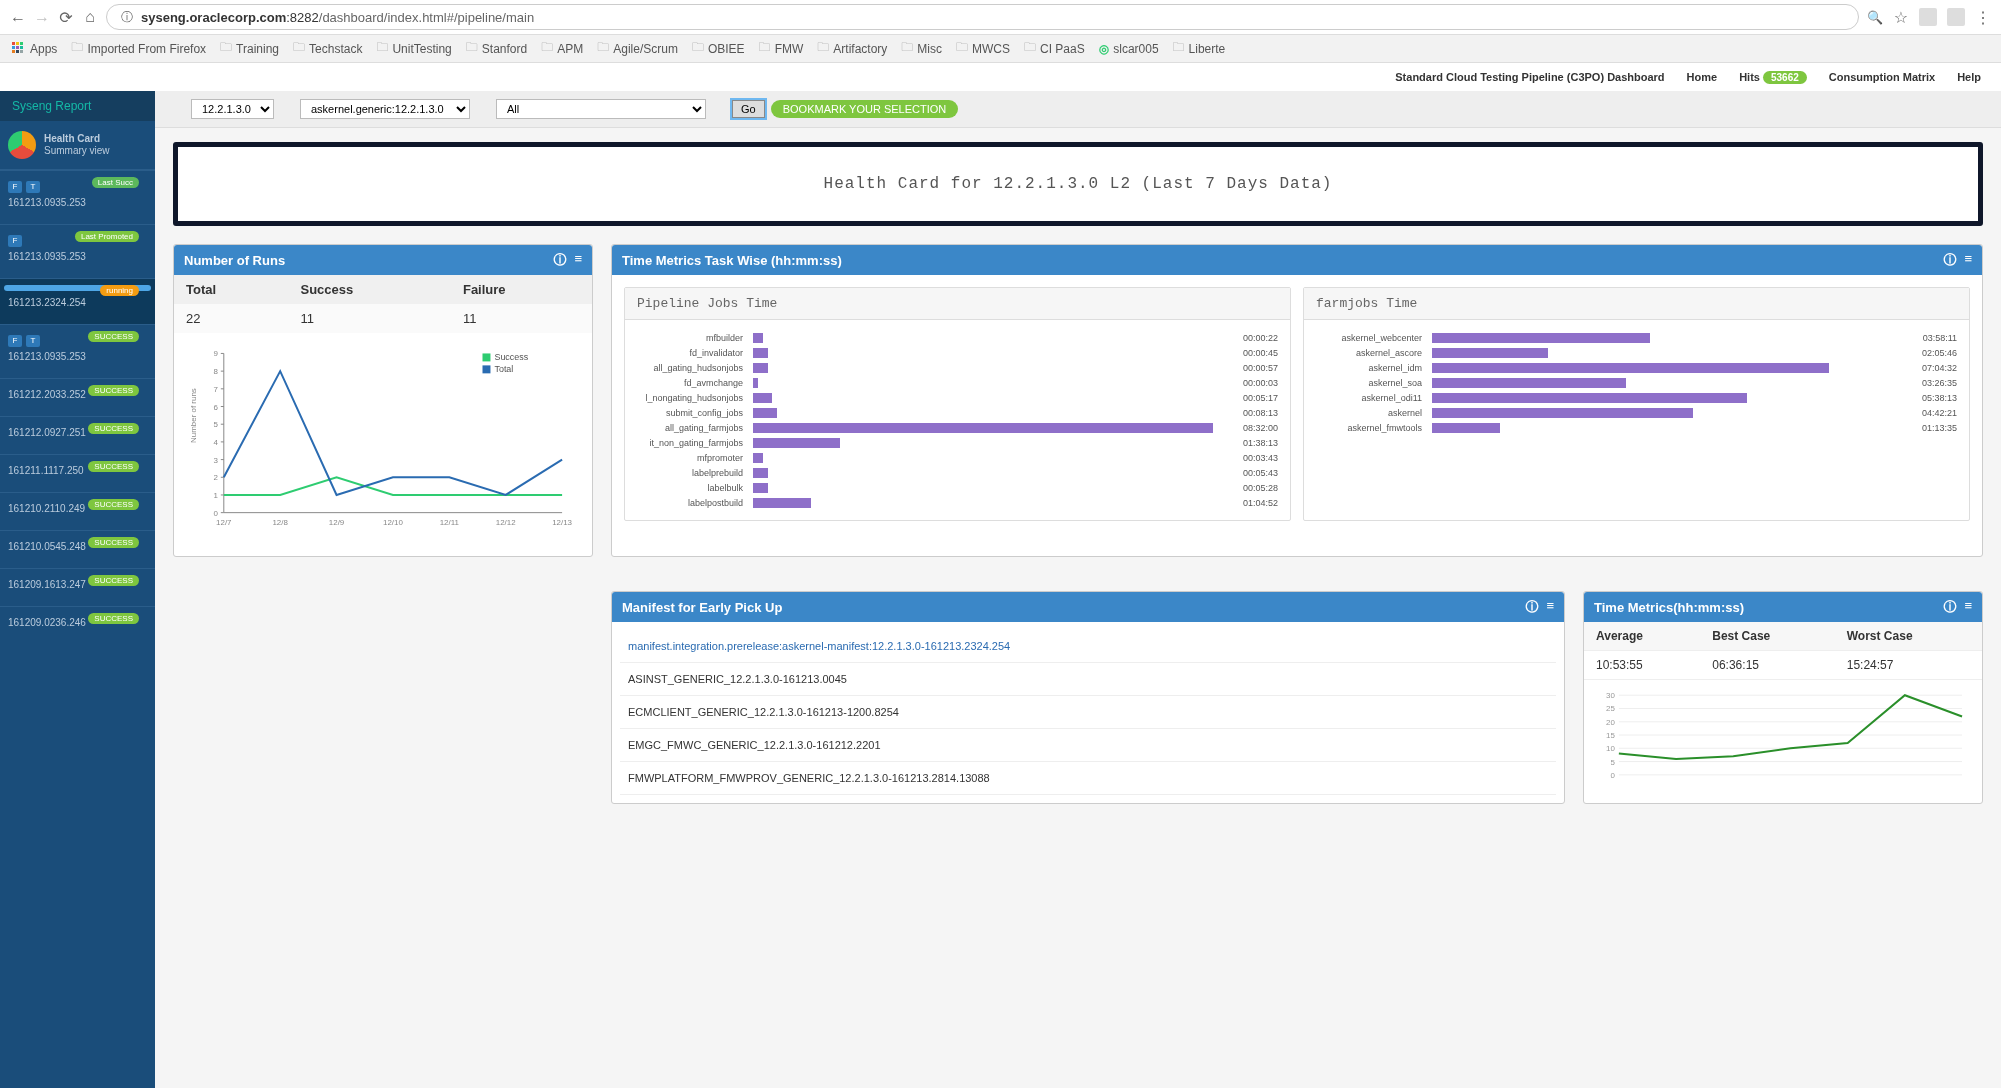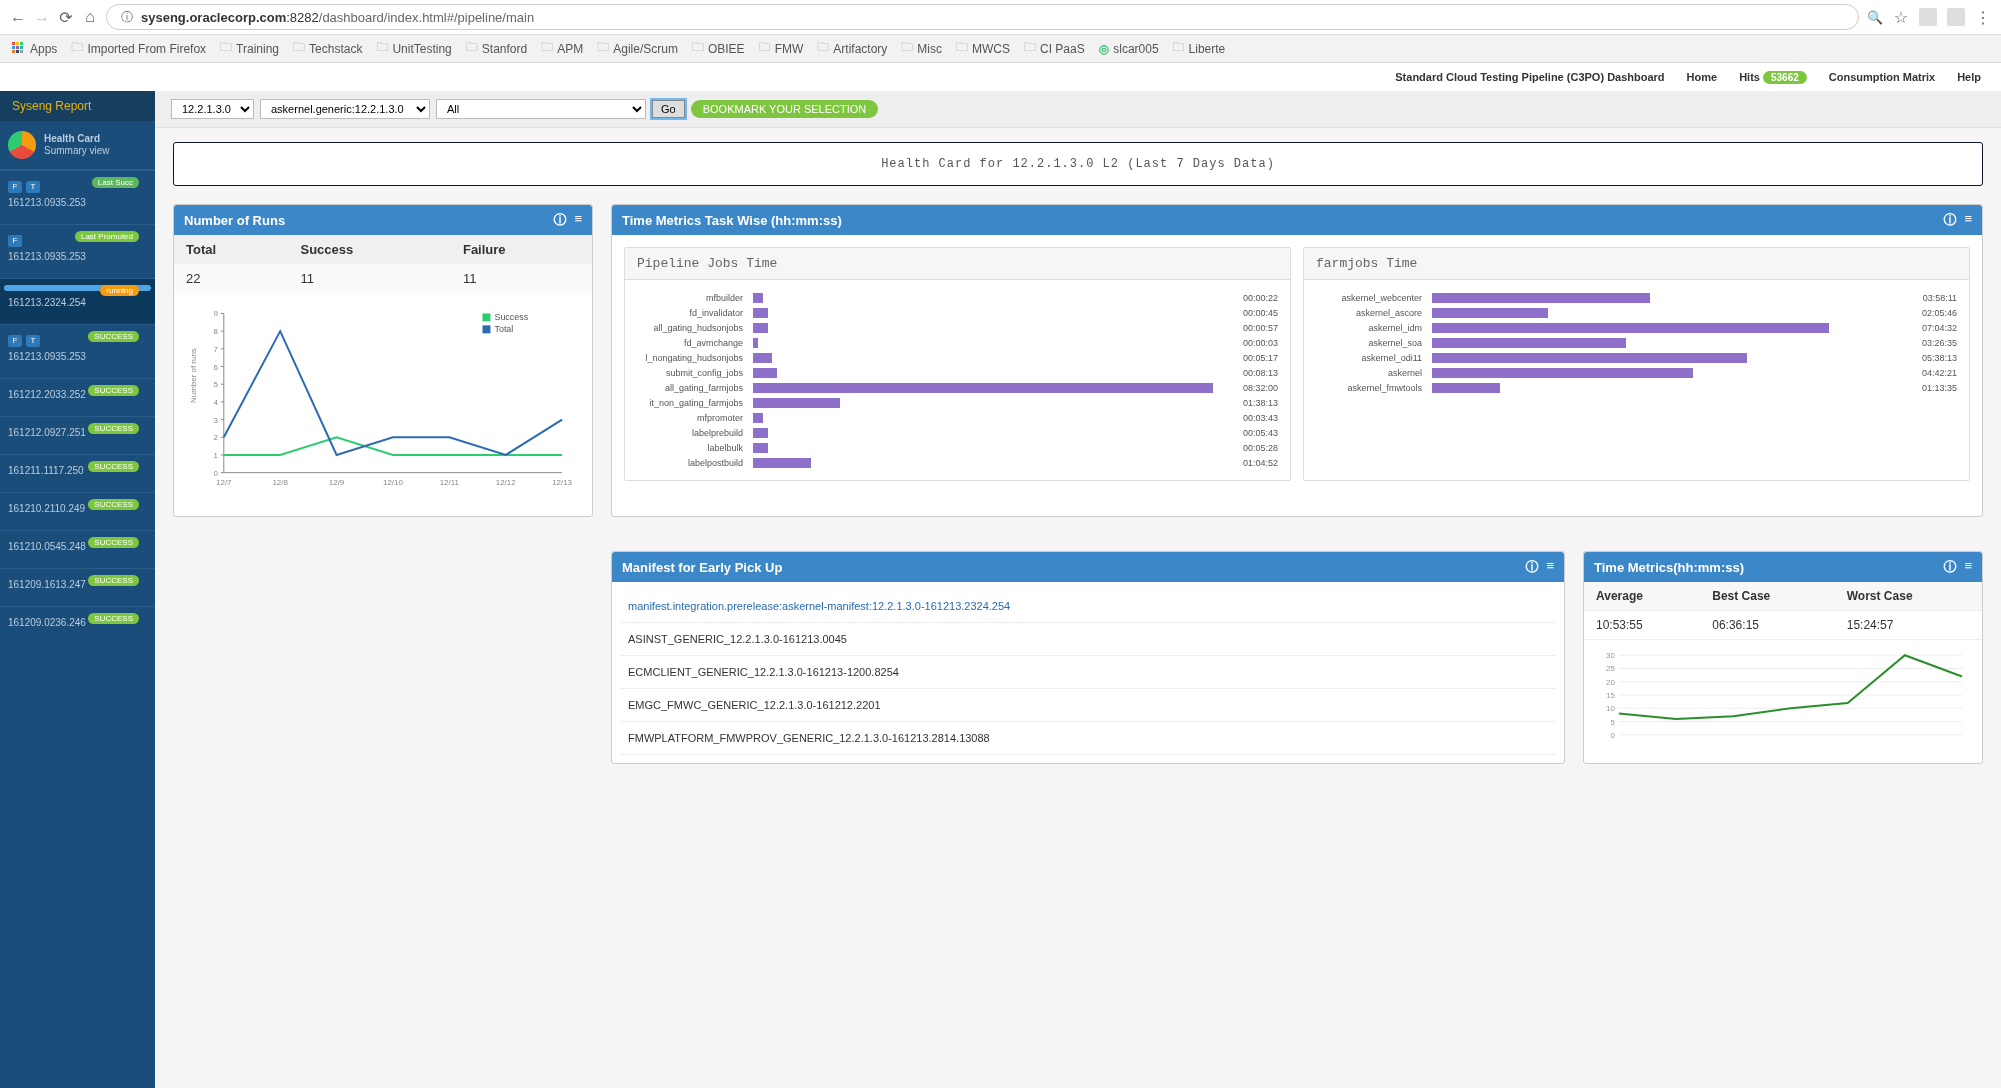--- a/index.html
+++ b/index.html
@@ -22,41 +22,41 @@
   .apps-icon span:nth-child(1){background:#e74c3c}.apps-icon span:nth-child(2){background:#f1c40f}.apps-icon span:nth-child(3){background:#2ecc71}.apps-icon span:nth-child(4){background:#3498db}.apps-icon span:nth-child(5){background:#9b59b6}.apps-icon span:nth-child(6){background:#1abc9c}.apps-icon span:nth-child(7){background:#e67e22}.apps-icon span:nth-child(8){background:#34495e}.apps-icon span:nth-child(9){background:#95a5a6}
   .doc-icon-green { color:#2ecc71; font-weight:bold; }
 
   
   .app-topnav { display:flex; justify-content:flex-end; align-items:center; gap:22px; padding: 6px 20px; background: #fff; height: 28px; font-size: 11px; font-weight: 600; }
   .app-topnav .badge-pill { background:#7ec63f; color:#fff; border-radius:8px; padding: 1px 8px; font-size:10px; }
 
   
   .app { display:flex; height: calc(1088px - 34px - 28px - 28px); }
   .sidebar { width: 155px; background: #1a4d7a; color: #cde; display:flex; flex-direction:column; padding-top: 0; }
-  .sidebar-brand { padding: 8px 12px; color:#eab308; font-size:12px; background:#153e5f; }
+  .sidebar-brand { padding: 8px 12px; color:#14b8a6; font-size:12px; background:#153e5f; }
   .health-card-hdr { display:flex; align-items:center; gap:8px; padding:10px 8px; border-bottom: 1px solid #2a5d8a; }
   .hc-logo { width:28px; height:28px; border-radius:50%; background: conic-gradient(#f39c12 0 120deg, #e74c3c 120deg 240deg, #2ecc71 240deg 360deg); flex-shrink:0;}
   .hc-text { font-size:10px; line-height:1.2; color:#bcd; }
   .side-item { padding: 10px 8px 16px 8px; border-top:1px solid #2a5d8a; position:relative; font-size:10px; color:#bcd; }
   .side-item .chips { display:flex; gap:4px; margin-bottom:4px; }
   .chip-f, .chip-t { display:inline-block; width:14px; height:12px; font-size:8px; text-align:center; line-height:12px; border-radius:2px; }
   .chip-f { background:#2e79b8; color:#fff; }
   .chip-t { background:#2e79b8; color:#fff; }
   .side-badge { position:absolute; right:16px; top:6px; font-size:8px; color:#fff; padding:1px 6px; border-radius:8px; }
   .b-green{background:#7ec63f} .b-orange{background:#f39c12} .b-last{background:#5cb85c}
   .side-item.selected { background: #0d3a5c; }
   .side-item .sel-bar { height:6px; background:#4ea6e6; border-radius:3px; margin: -4px -4px 6px -4px; }
 
   .content { flex:1; background:#f5f5f5; overflow:auto; padding: 0 0 20px 0; }
   .filter-bar { display:flex; align-items:center; gap:6px; padding: 8px 16px; background:#eee; border-bottom:1px solid #ddd; }
-  .filter-bar select, .filter-bar button { font-size:11px; padding:2px 6px; border:1px solid #bbb; background:#fff; }
+  .filter-bar select, .filter-bar button { font-size:11px; padding:2px 6px; border:1px solid #bbb; background:#fff;margin-left:20px; }
   .filter-bar .go { background:#ddd; border:1px solid #888; box-shadow:0 0 0 2px #6fb8f0; padding:2px 8px; }
   .bookmark-sel { background:#7ec63f; color:#fff; border-radius:10px; padding:3px 12px; font-size:11px; }
 
-  .banner { margin: 14px 18px 0 18px; background:#fff; border:1px solid #0f172a; border-radius:3px; text-align:center; padding: 14px; font-family: 'Courier New', monospace; font-size:12px; color:#555; letter-spacing:1px; }
+  .banner { margin: 14px 18px 0 18px; background:#fff; border:5px solid #0f172a; border-radius:3px; text-align:center; padding: 28px; font-family: 'Courier New', monospace; font-size:16px; color:#555; letter-spacing:1px; }
 
   .dash-grid { display:grid; grid-template-columns: 420px 1fr; gap:18px; padding: 18px; }
 
   .panel { background:#fff; border:1px solid #ccc; border-radius:3px; }
   .panel-hd { background:#3b87c8; color:#fff; padding:6px 10px; display:flex; justify-content:space-between; align-items:center; font-size:13px; font-weight:600; border-radius:3px 3px 0 0;}
   .panel-hd .hd-icons { display:flex; gap:8px; font-weight:700; }
   .panel-hd .hd-icons span { cursor:pointer; }
 
   
   .run-table { width:100%; border-collapse:collapse; }

